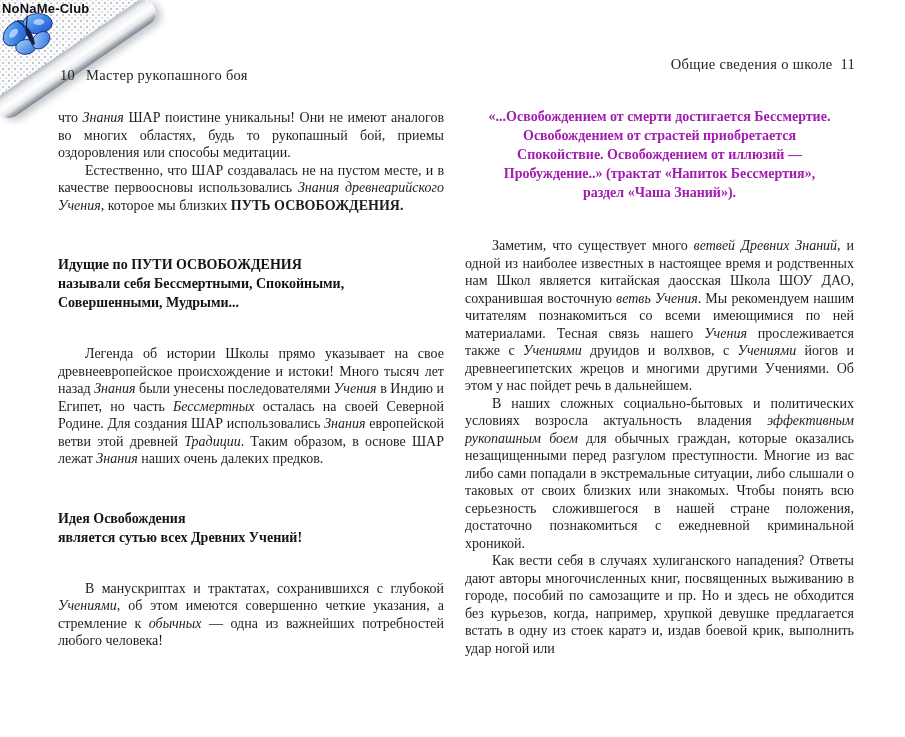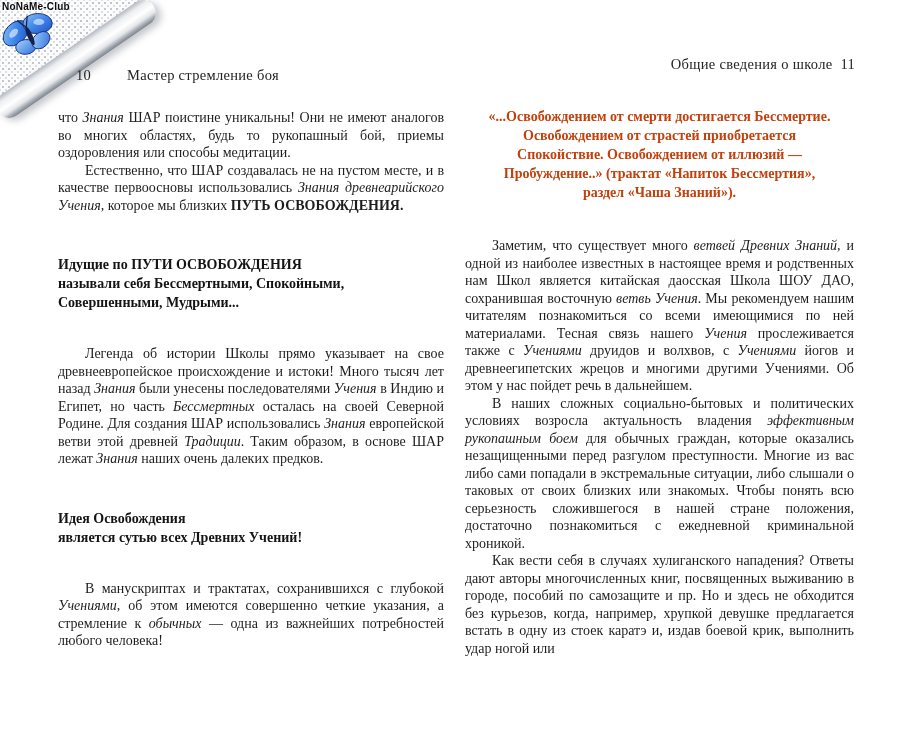--- a/index.html
+++ b/index.html
@@ -34,31 +34,31 @@
     border-radius:14px;
     background:linear-gradient(to bottom,
       #b4b9c0 0%, #eceef0 22%, #ffffff 50%,
       #e5e7ea 72%, #9ba1a9 90%, #7d838c 100%);
     box-shadow:3px 5px 7px rgba(70,80,100,0.32);
   }
   .corner .butterfly { position:absolute; left:0px; top:13px; }
   .corner .logo-text {
     position:absolute; left:2px; top:1px;
     font-family:"Liberation Sans", sans-serif;
-    font-weight:bold; font-size:10px; letter-spacing:0.2px;
+    font-weight:bold; font-size:13px; letter-spacing:0.2px;
     color:#0c0c0c; white-space:nowrap;
     text-shadow:0 0 2px rgba(255,255,255,0.9);
   }
 
   
   .running-head {
     position:absolute; display:flex; align-items:baseline;
     font-size:14.5px; color:#242424; letter-spacing:0.3px;
   }
-  .rh-left  { left:76px;  top:67px; width:385px; gap:36px; }
+  .rh-left  { left:60px;  top:67px; width:385px; gap:11px; }
   .rh-right { left:465px; top:56px; width:390px; gap:8px; justify-content:flex-end; }
 
   
   .col {
     position:absolute;
     font-size:14px; line-height:17.5px;
     text-align:justify; color:#1d1d1d;
   }
   .col-left  { left:58px;  top:109px; width:386px; }
   .col-right { left:465px; top:107px; width:389px; }
@@ -67,21 +67,21 @@
   .para.no-indent { text-indent:0; }
   .it { font-style:italic; }
   .bd { font-weight:bold; }
 
   .heading {
     font-weight:bold; text-align:left; text-indent:0;
     line-height:19px; margin:41px 0 33px; color:#141414;
   }
   .quote {
     font-weight:bold; text-align:center; text-indent:0;
-    line-height:19px; margin:0 0 35px; color:#c2410c;
+    line-height:19px; margin:0 0 35px; color:#a21caf;
   }
 </style>
 </head>
 <body>
 
 <div class="canvas">
 
   <div class="corner">
     <div class="texture"></div>
     <div class="curl-tip"></div>
@@ -107,21 +107,21 @@
         <ellipse cx="47" cy="15" rx="6" ry="3.4" fill="rgba(255,255,255,0.55)" transform="rotate(22 47 15)"></ellipse>
         <ellipse cx="32" cy="25" rx="2.8" ry="11" fill="#14224a"></ellipse>
         <path d="M32 15 L26 4 M32 15 L38 4" stroke="#14224a" stroke-width="1.3" fill="none"></path>
       </g>
     </svg>
     <span class="logo-text">NoNaMe-Club</span>
   </div>
 
   <div class="running-head rh-left">
     <span>10</span>
-    <span>Мастер стремление боя</span>
+    <span>Мастер рукопашного боя</span>
   </div>
 
   <div class="running-head rh-right">
     <span>Общие сведения о школе</span>
     <span>11</span>
   </div>
 
   <div class="col col-left" id="col-left">
       <div class="para no-indent"><span>что </span><span class="it">Знания</span><span> ШАР поистине уникальны! Они не имеют аналогов во многих областях, будь то рукопашный бой, приемы оздоровления или способы медитации.</span></div>
       <div class="para"><span>Естественно, что ШАР создавалась не на пустом месте, и в качестве первоосновы использовались </span><span class="it">Знания древнеарийского Учения</span><span>, которое мы близких </span><span class="bd">ПУТЬ ОСВОБОЖДЕНИЯ.</span></div>

